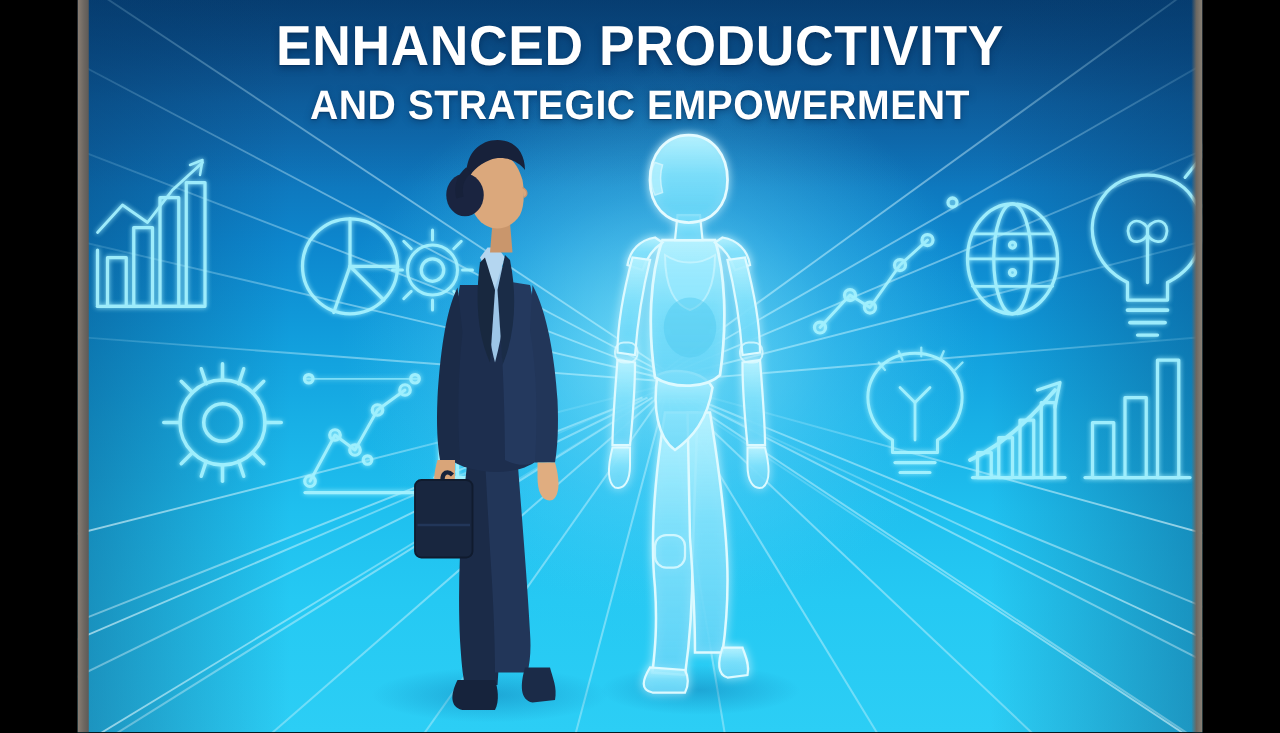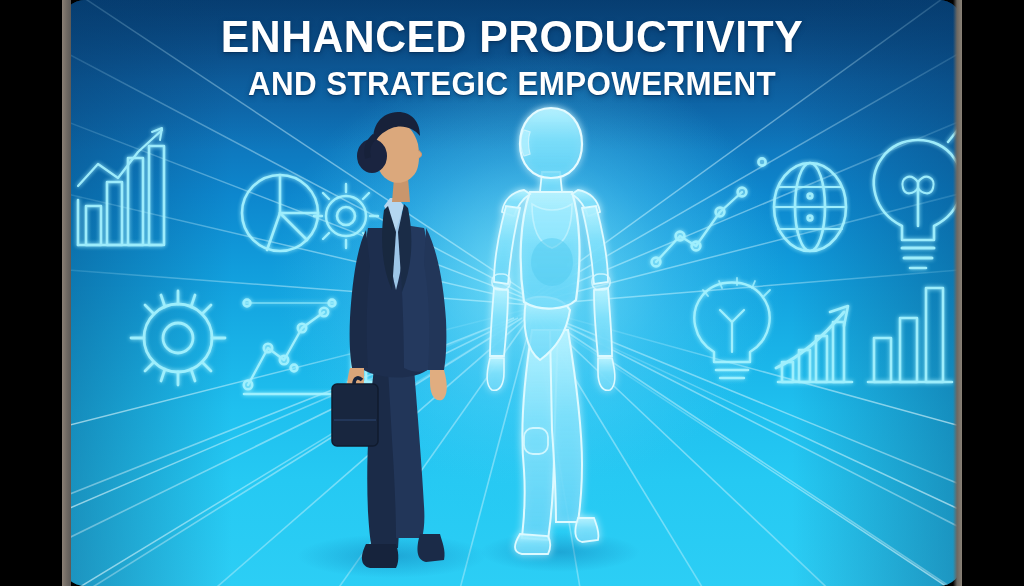--- a/index.html
+++ b/index.html
@@ -63,21 +63,20 @@
         #0b4d87 0%,
         #0f5c9c 9%,
         #0f6fb4 20%,
         #0d86cd 33%,
         #119ddc 46%,
         #18b0e6 58%,
         #1fc0ef 70%,
         #25c9f3 82%,
         #2ccef5 100%);
     z-index: 10;
-    border-radius: 23px;
   }
 
   
   .top-shade {
     position: absolute;
     left: 0; top: 0; right: 0; height: 150px;
     background: linear-gradient(180deg, rgba(4,52,100,0.62) 0%, rgba(8,70,124,0.26) 55%, rgba(0,0,0,0) 100%);
     z-index: 11;
     pointer-events: none;
   }

